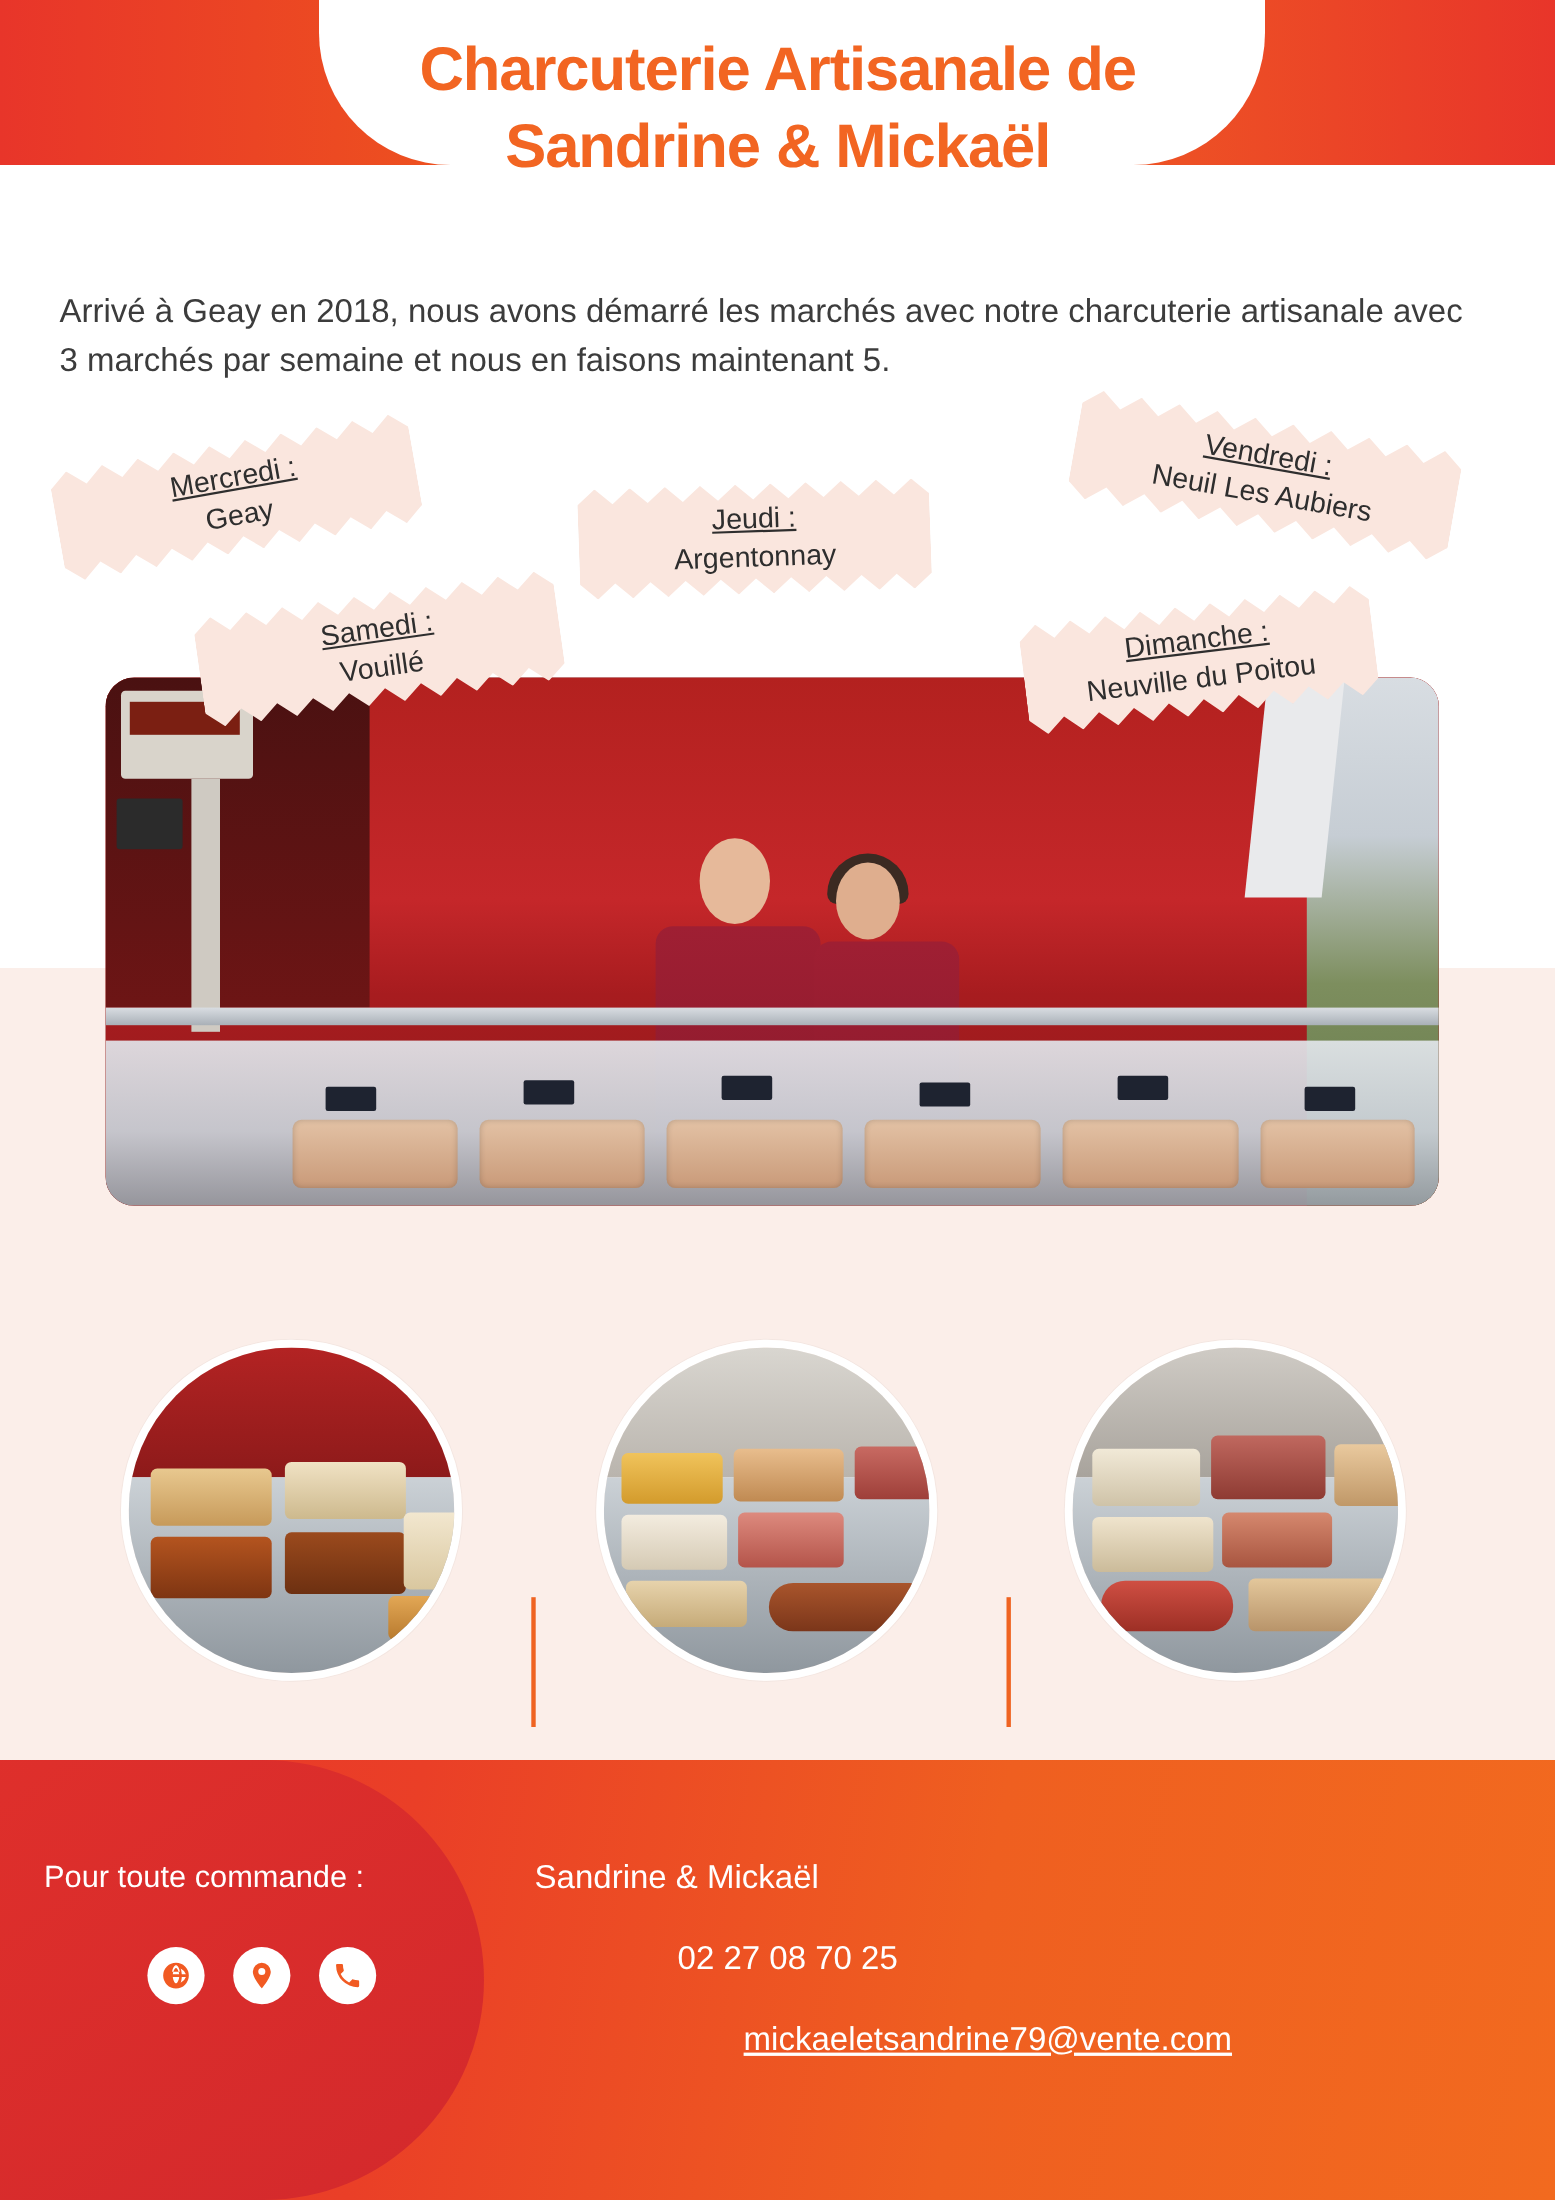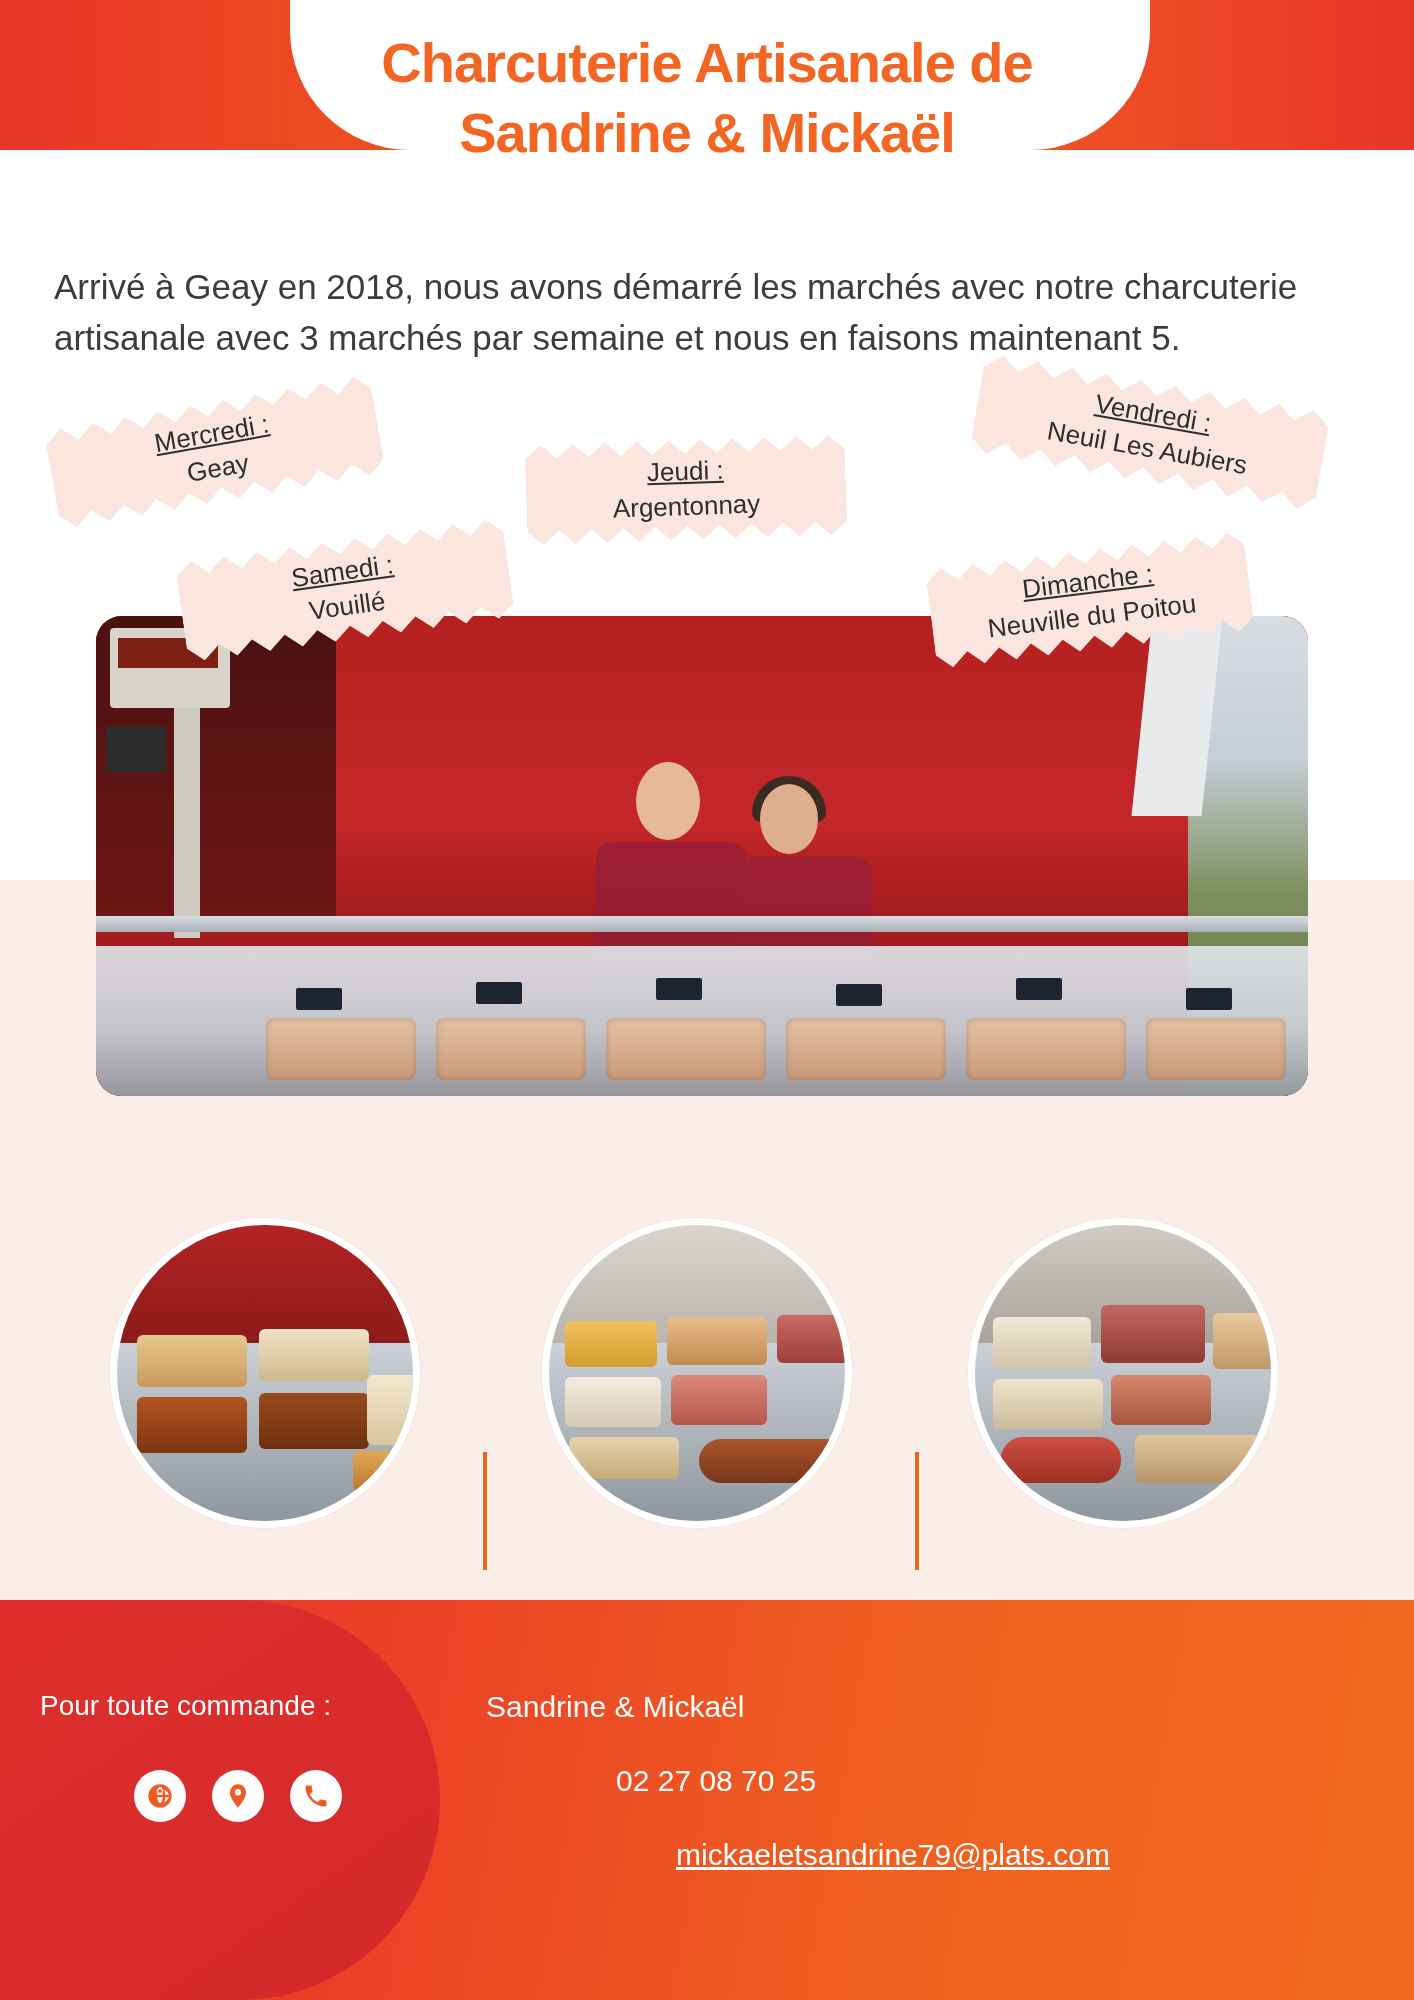--- a/index.html
+++ b/index.html
@@ -54,21 +54,21 @@
     letter-spacing: -1px;
     line-height: 1.25;
   }
 
   
   .intro {
     position: absolute;
     top: 262px;
     left: 54px;
     width: 1290px;
-    font-size: 35px;
+    font-size: 30px;
     line-height: 1.45;
     color: #3c3c3c;
   }
 
   
   .ribbon {
     position: absolute;
     background: #fae6de;
     color: #2e2e2e;
     text-align: center;
@@ -425,16 +425,16 @@
     <div class="ico">
       <svg viewBox="0 0 24 24" aria-hidden="true">
           <path d="M6.6 10.8a15.5 15.5 0 0 0 6.6 6.6l2.2-2.2c.3-.3.7-.4 1-.2 1.2.4 2.4.6 3.6.6.6 0 1 .4 1 1V20c0 .6-.4 1-1 1A17 17 0 0 1 3 4c0-.6.4-1 1-1h3.4c.6 0 1 .4 1 1 0 1.3.2 2.5.6 3.6.1.4 0 .8-.2 1l-2.2 2.2z"></path>
         </svg>
     </div>
   </div>
 
   <div class="footer-right">
     <div class="f-name">Sandrine &amp; Mickaël</div>
     <div class="f-phone">02 27 08 70 25</div>
-    <div class="f-mail">mickaeletsandrine79@plats.com</div>
+    <div class="f-mail">mickaeletsandrine79@vente.com</div>
   </div>
 
 </div>
 
 </body></html>

